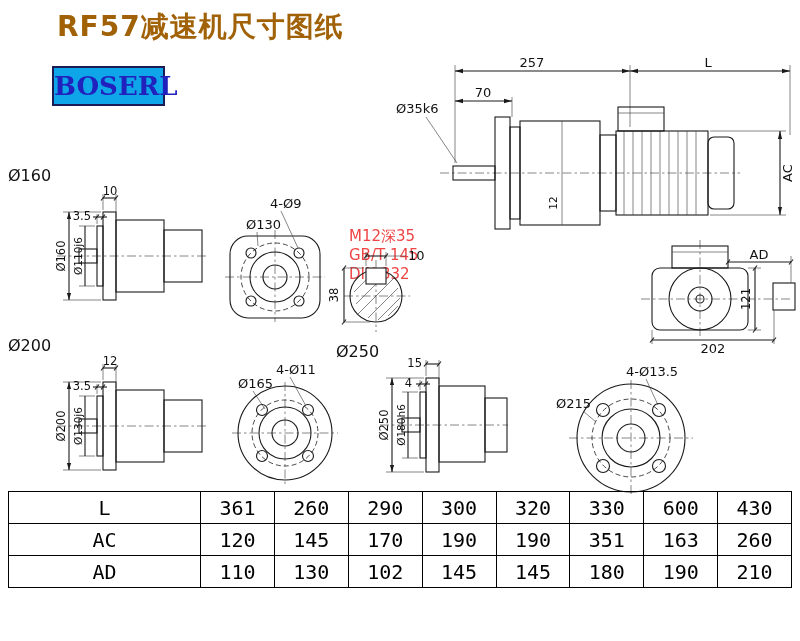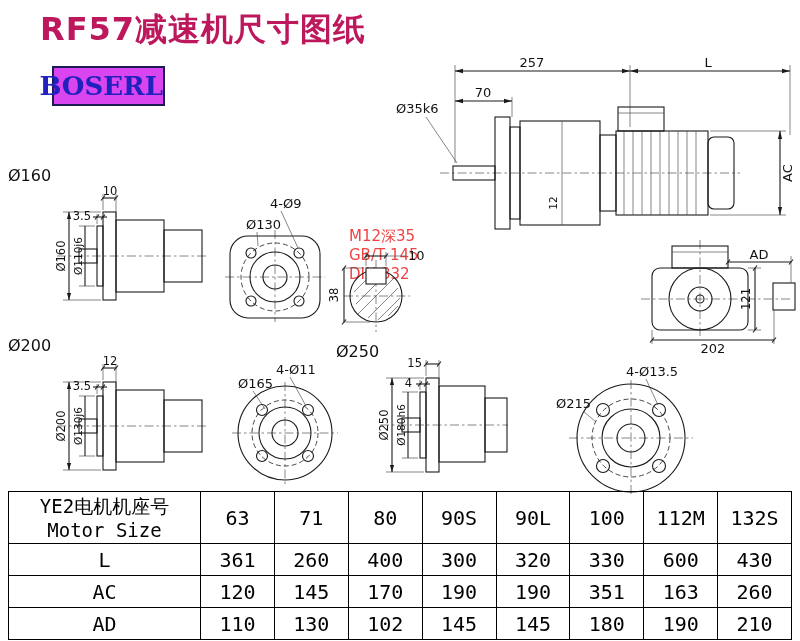--- a/index.html
+++ b/index.html
@@ -1,22 +1,22 @@
 <!DOCTYPE html>
 <html><head>
 <meta charset="utf-8">
 <style>
   * { margin:0; padding:0; box-sizing:border-box; }
   html,body { background:#fff; }
   body { width:800px; height:641px; position:relative; font-family:"DejaVu Sans","Liberation Sans",sans-serif; color:#111; }
   .sheet { position:absolute; inset:0; background:#fff; overflow:hidden; }
 
-  .title { position:absolute; left:40px; top:8px; font-size:32px; font-weight:bold; letter-spacing:1px; color:#be185d; }
+  .title { position:absolute; left:57px; top:8px; font-size:28px; font-weight:bold; letter-spacing:1px; color:#a16207; }
   .logo-box { position:absolute; left:52px; top:66px; width:113px; height:40px; border:2px solid #1b1b55;
-              display:flex; align-items:center; justify-content:flex-end; background:#d946ef; }
+              display:flex; align-items:center; justify-content:flex-start; background:#0ea5e9; }
   .logo-text { font-family:"DejaVu Serif","Liberation Serif",serif; font-size:26px; font-weight:bold; color:#2121bd; }
 
   .grp-label { position:absolute; font-size:16px; color:#111; }
   .notes { position:absolute; left:349px; top:227px; font-size:15px; line-height:19px; color:#ef4444; }
 
   svg.drw { position:absolute; overflow:visible; }
   .drw line, .drw rect, .drw circle, .drw path { vector-effect:none; }
   .drw .s  { stroke:#1a1a1a; stroke-width:1.1; fill:none; }
   .drw .st { stroke:#444;    stroke-width:0.65; fill:none; }
   .drw .cl { stroke:#444;    stroke-width:0.65; fill:none; stroke-dasharray:9 3 2.5 3; }
@@ -312,39 +312,25 @@
     <line class="st" x1="30" y1="53" x2="43" y2="64"></line>
     <text x="3" y="50">Ø215</text>
   </svg>
 
   <table class="dim-table">
     <colgroup>
       <col style="width:192px">
       <col span="8">
     </colgroup>
     <tbody>
-      <tr class="hrow">
-        <td>
-          <div class="mlabel">YE2电机机座号</div>
-          <div class="mlabel">Motor Size</div>
-        </td>
-        <td>63</td>
-        <td>71</td>
-        <td>80</td>
-        <td>90S</td>
-        <td>90L</td>
-        <td>100</td>
-        <td>112M</td>
-        <td>132S</td>
-      </tr>
       <tr class="drow">
         <td>L</td>
         <td>361</td>
         <td>260</td>
-        <td>400</td>
+        <td>290</td>
         <td>300</td>
         <td>320</td>
         <td>330</td>
         <td>600</td>
         <td>430</td>
       </tr>
       <tr class="drow">
         <td>AC</td>
         <td>120</td>
         <td>145</td>

